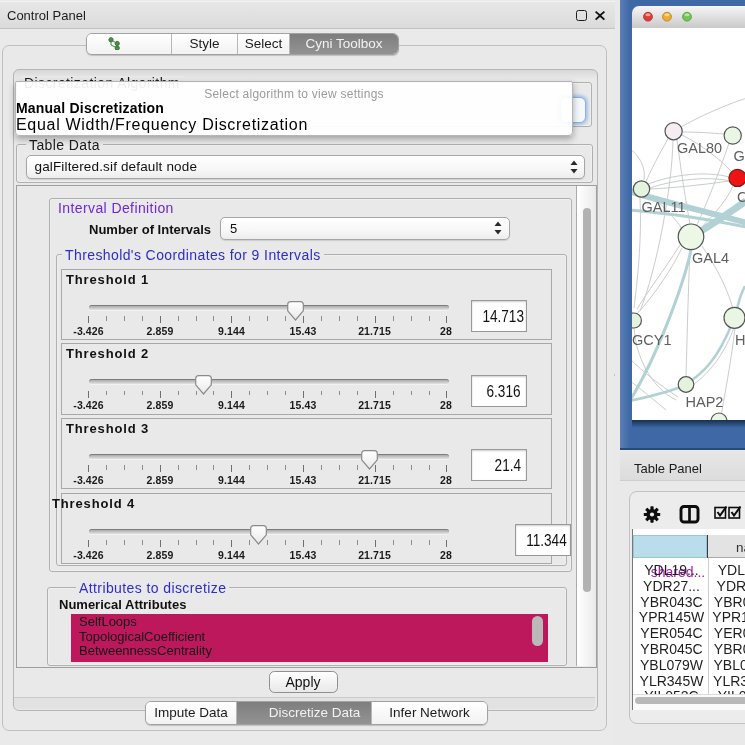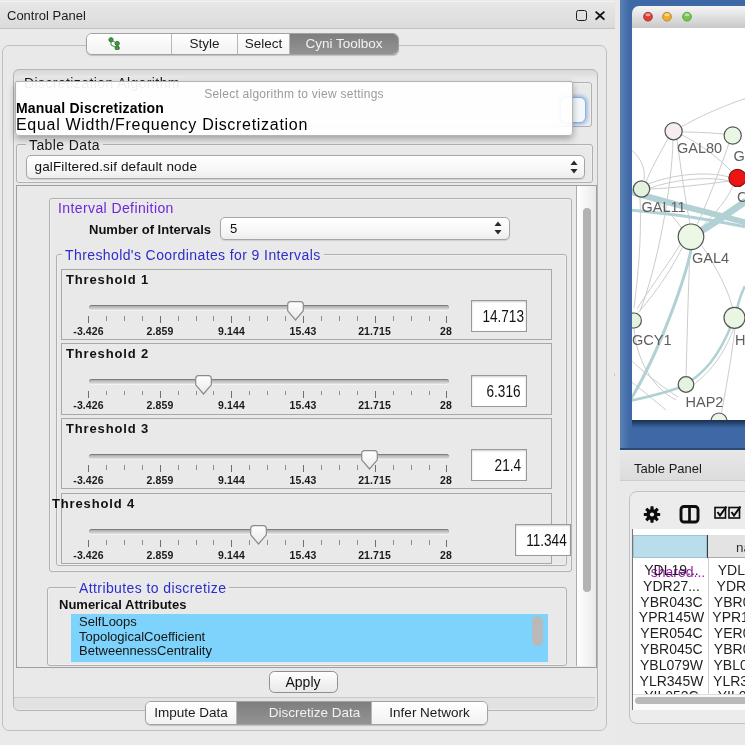--- a/index.html
+++ b/index.html
@@ -174,21 +174,21 @@
         <stop offset="1" stop-color="#e8e8e8"></stop>
       </linearGradient>
     </defs>
 <path d="M3.6 0.7 L13.4 0.7 Q16.3 0.7 16.3 3.6 L16.3 9.8 L8.5 19 L0.7 9.8 L0.7 3.6 Q0.7 0.7 3.6 0.7 Z" fill="url(#tg3)" stroke="#8a8a8a" stroke-width="1.2"></path>
 </svg>
 <div class="vbox" style="top:524.1px;margin-left:44px;"><span style="display:inline-block;transform:scaleX(0.8);transform-origin:100% 50%;">11.344</span></div>
 
 <div class="grp" style="left:47px;top:587px;width:518px;height:77px;"></div>
 <div class="gt" style="left:56px;top:581px;color:#2d2dcc;margin-left:20px;">Attributes to discretize</div>
 <div class="ab b13" style="left:59px;top:597px;">Numerical Attributes</div>
-<div class="ab" style="left:70.5px;top:614px;width:477px;height:47.5px;background:#7dd3fc;overflow:hidden;">
+<div class="ab" style="left:70.5px;top:614px;width:477px;height:47.5px;background:#be185d;overflow:hidden;">
  <div style="position:absolute;left:8.5px;top:1px;font-size:13px;color:#151515;line-height:14.5px;">SelfLoops<br>TopologicalCoefficient<br>BetweennessCentrality</div>
 </div>
 <div class="ab" style="left:531.5px;top:616px;width:11.5px;height:30px;border-radius:5.5px;background:#b9b9b9;"></div>
 
 <div class="ab" style="left:268.5px;top:670.5px;width:67px;height:20px;border:1px solid #8f8f8f;border-radius:5.5px;background:linear-gradient(#fefefe,#e9e9e9);text-align:center;font-size:14px;line-height:20px;color:#111;">Apply</div>
 
 <div class="seg" style="left:145px;top:701px;height:22px;">
  <div style="width:90px;line-height:22px;">Impute Data</div>
  <div class="sel" style="width:113px;line-height:22px;padding-left:21px;">Discretize Data</div>
  <div style="width:115px;line-height:22px;">Infer Network</div>

